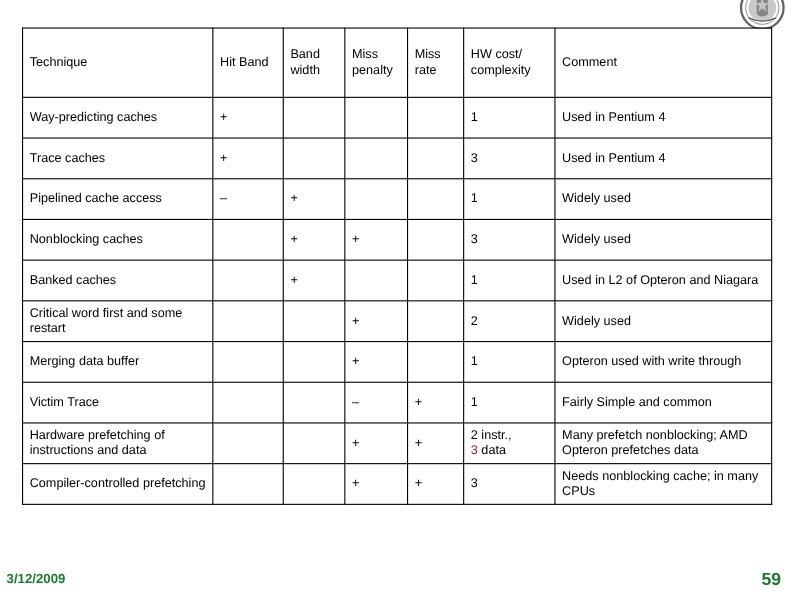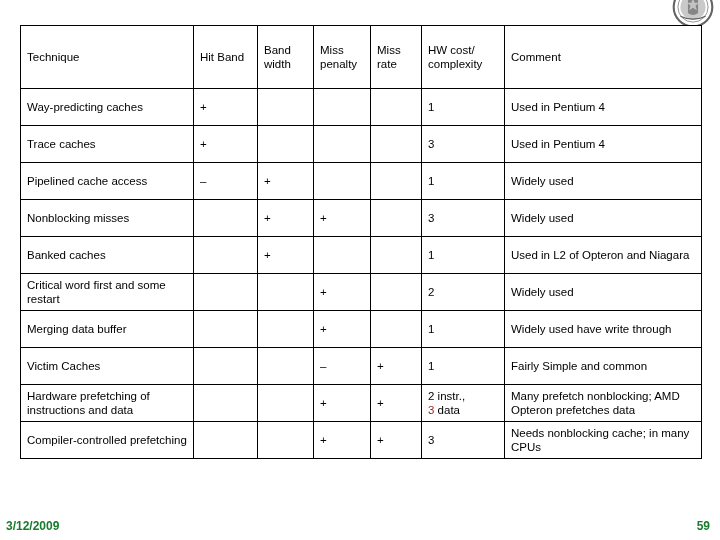--- a/index.html
+++ b/index.html
@@ -109,21 +109,21 @@
     font-size: 14px;
     font-weight: bold;
     color: #1c449b;
     letter-spacing: 0.2px;
     margin-top: 36px;
   }
   #footer-page {
     position: absolute;
     right: 10px;
     top: 519px;
-    font-size: 12px;
+    font-size: 16px;
     font-weight: bold;
     color: #1a7a2e;
   }
 </style>
 </head>
 <body>
 
 <svg id="seal" viewBox="0 0 100 100">
   <circle cx="50" cy="50" r="46" fill="none" stroke="#4a4a4a" stroke-width="5"></circle>
   <circle cx="50" cy="50" r="36" fill="none" stroke="#6b6b6b" stroke-width="2"></circle>
@@ -176,21 +176,21 @@
       <tr class="r-med">
         <td>Pipelined cache access</td>
         <td class="mark minus">–</td>
         <td class="mark plus">+</td>
         <td class="mark"></td>
         <td class="mark"></td>
         <td class="num g">1</td>
         <td class="comment">Widely used</td>
       </tr>
       <tr class="r-med">
-        <td>Nonblocking misses</td>
+        <td>Nonblocking caches</td>
         <td class="mark"></td>
         <td class="mark plus">+</td>
         <td class="mark plus">+</td>
         <td class="mark"></td>
         <td class="num r">3</td>
         <td class="comment">Widely used</td>
       </tr>
       <tr class="r-med">
         <td>Banked caches</td>
         <td class="mark"></td>
@@ -209,24 +209,24 @@
         <td class="num k">2</td>
         <td class="comment">Widely used</td>
       </tr>
       <tr class="r-med">
         <td>Merging data buffer</td>
         <td class="mark"></td>
         <td class="mark"></td>
         <td class="mark plus">+</td>
         <td class="mark"></td>
         <td class="num g">1</td>
-        <td class="comment">Widely used have write through</td>
-      </tr>
-      <tr class="r-med">
-        <td>Victim Caches</td>
+        <td class="comment">Opteron used with write through</td>
+      </tr>
+      <tr class="r-med">
+        <td>Victim Trace</td>
         <td class="mark"></td>
         <td class="mark"></td>
         <td class="mark minus">–</td>
         <td class="mark plus">+</td>
         <td class="num g">1</td>
         <td class="comment">Fairly Simple and common</td>
       </tr>
       <tr class="r-med">
         <td>Hardware prefetching of instructions and data</td>
         <td class="mark"></td>

